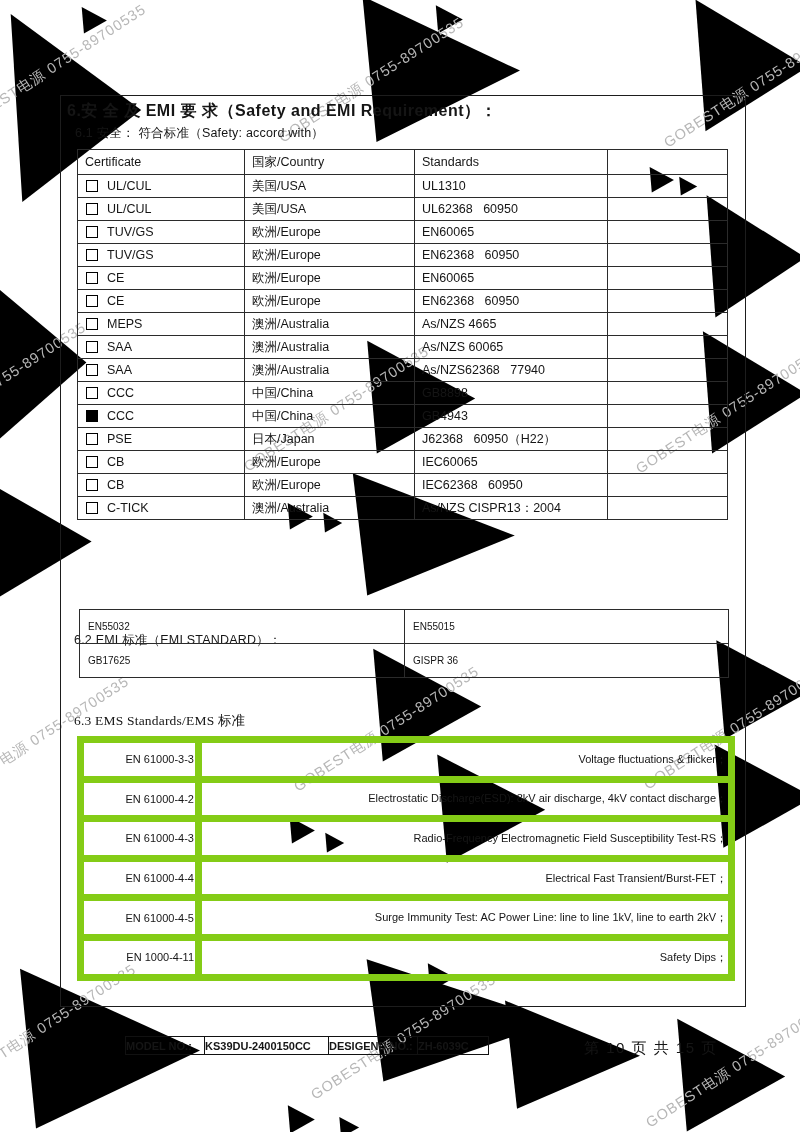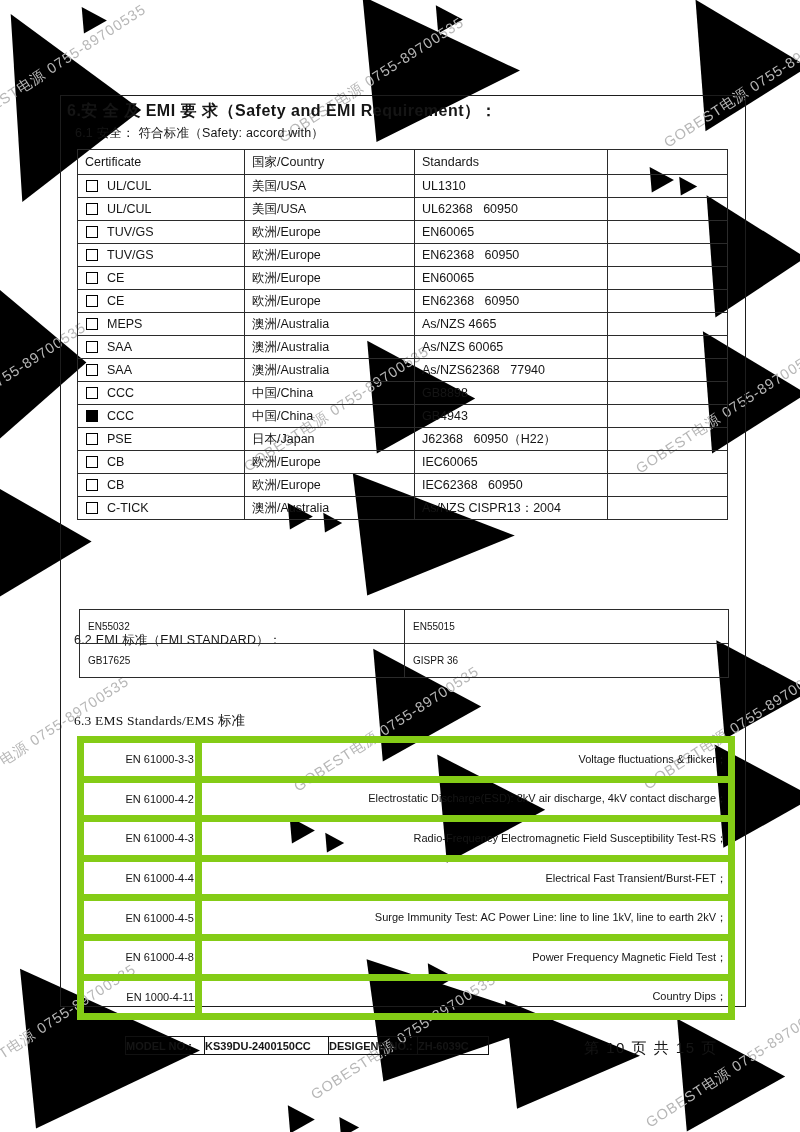--- a/index.html
+++ b/index.html
@@ -254,26 +254,22 @@
       </tr>
       <tr>
         <td class="code">EN 61000-4-4</td>
         <td class="desc">Electrical Fast Transient/Burst-FET；</td>
       </tr>
       <tr>
         <td class="code">EN 61000-4-5</td>
         <td class="desc">Surge Immunity Test: AC Power Line: line to line 1kV, line to earth 2kV；</td>
       </tr>
       <tr>
-        <td class="code">EN 61000-4-8</td>
-        <td class="desc">Power Frequency Magnetic Field Test；</td>
-      </tr>
-      <tr>
         <td class="code">EN 1000-4-11</td>
-        <td class="desc">Country Dips；</td>
+        <td class="desc">Safety Dips；</td>
       </tr>
     </tbody>
   </table>
 
 </div>
 
 <table class="t-model">
   <colgroup>
       <col style="width:79px">
       <col style="width:124px">

